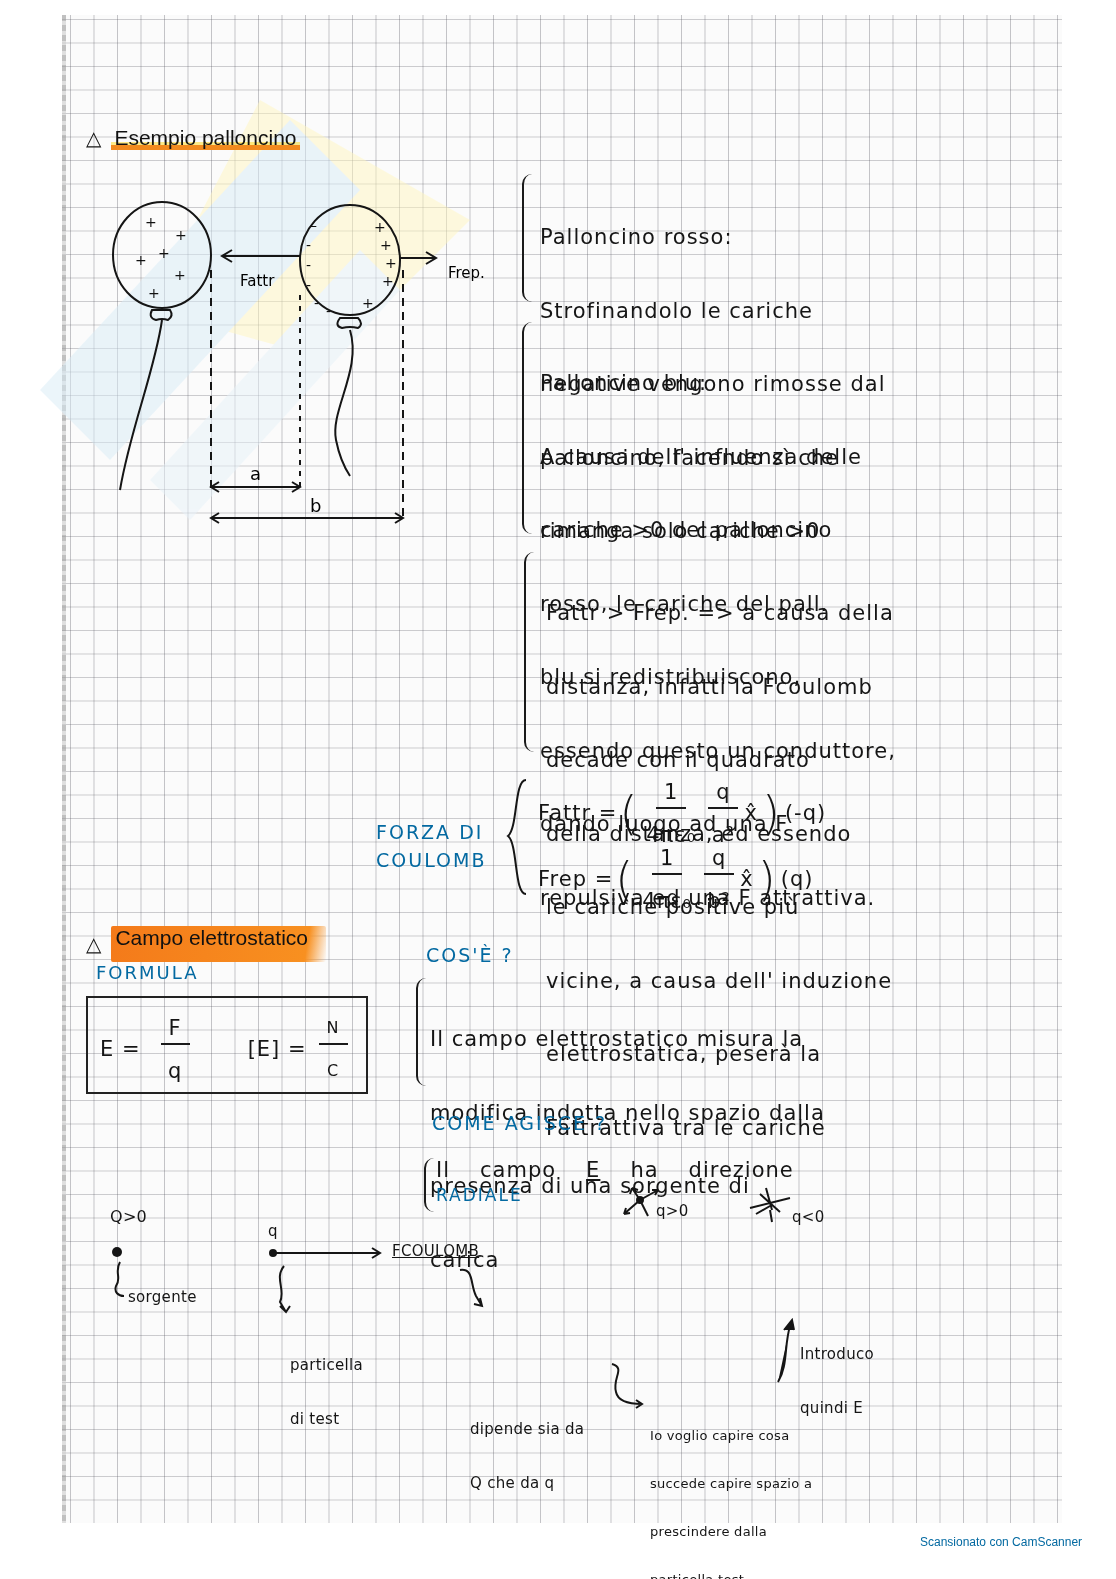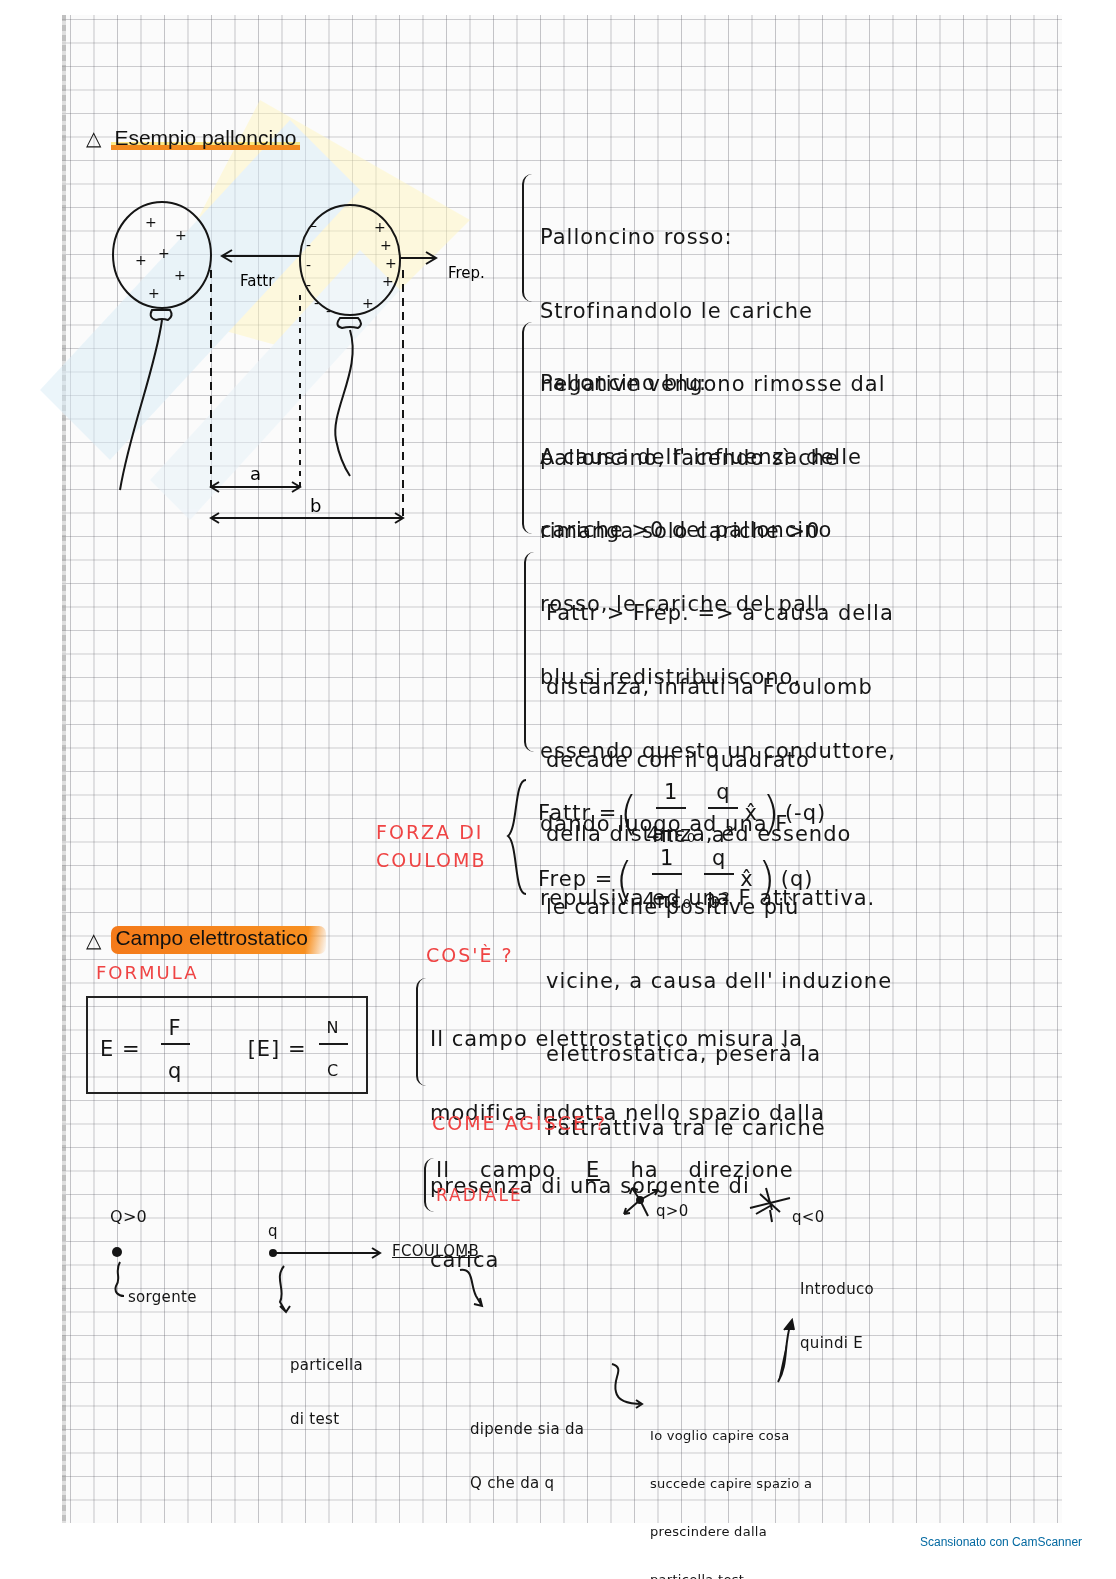--- a/index.html
+++ b/index.html
@@ -27,33 +27,33 @@
       position: absolute; left: 30px; top: 60px; width: 460px; height: 460px;
       pointer-events: none; opacity: .5;
     }
     .abs { position: absolute; }
     .hand {
       font-family: "DejaVu Sans", sans-serif;
       font-size: 21px; letter-spacing: 1px; color: #151515;
       line-height: 24.5px; white-space: pre;
     }
     .hand.small { font-size: 15px; line-height: 18px; letter-spacing: .3px; }
-    .caps { font-family: "DejaVu Sans", sans-serif; font-size: 19px; letter-spacing: 2px; color:#ef4444; }
+    .caps { font-family: "DejaVu Sans", sans-serif; font-size: 19px; letter-spacing: 2px; color:#0369a1; }
     .heading {
       font-family: "Liberation Sans", sans-serif; font-size: 21px; color:#111;
       display:flex; align-items:center; gap:10px;
     }
     .heading .tri { font-size: 20px; }
     .hl-underline {
       background: linear-gradient(to top, #f28a1e 0 5px, rgba(255,220,40,.55) 5px 8px, transparent 8px);
       padding: 0 3px;
     }
     .hl-box {
       background: linear-gradient(100deg, #f47a1a 0%, #f89020 90%, transparent 100%);
-      padding: 0 18px 4px 4px; border-radius: 7px;
+      padding: 0 18px 12px 4px; border-radius: 2px;
     }
     .brace {
       position:absolute; border-left: 2px solid #1a1a1a; border-radius: 10px 0 0 10px;
     }
     .formula-box {
       position:absolute; left: 86px; top: 996px; width: 278px; height: 94px;
       border: 2px solid #222;
     }
     .frac { display:inline-flex; flex-direction:column; align-items:center; vertical-align:middle; margin: 0 6px; }
     .frac .num { border-bottom: 2px solid #1a1a1a; padding: 0 8px 2px; }
@@ -287,18 +287,18 @@
 <div class="abs hand small" style="left:650px; top:1396px; font-size:13px; line-height:16px;">
   <div>Io voglio capire cosa</div>
   <div>succede capire spazio a</div>
   <div>prescindere dalla</div>
   <div>particella test</div>
 </div>
 
 <svg class="abs" style="left:772px; top:1316px;" width="30" height="70">
   <path d="M6,66 C16,50 12,30 18,10 M12,14 L20,4 L22,14" stroke="#151515" stroke-width="2" fill="#151515"></path>
 </svg>
-<div class="abs hand small" style="left:800px; top:1244px;">
+<div class="abs hand small" style="left:800px; top:1309px;">
   <div>Introduco</div>
   <div>quindi E</div>
 </div>
 
 <div class="footer">Scansionato con CamScanner</div>
 
 </body></html>

